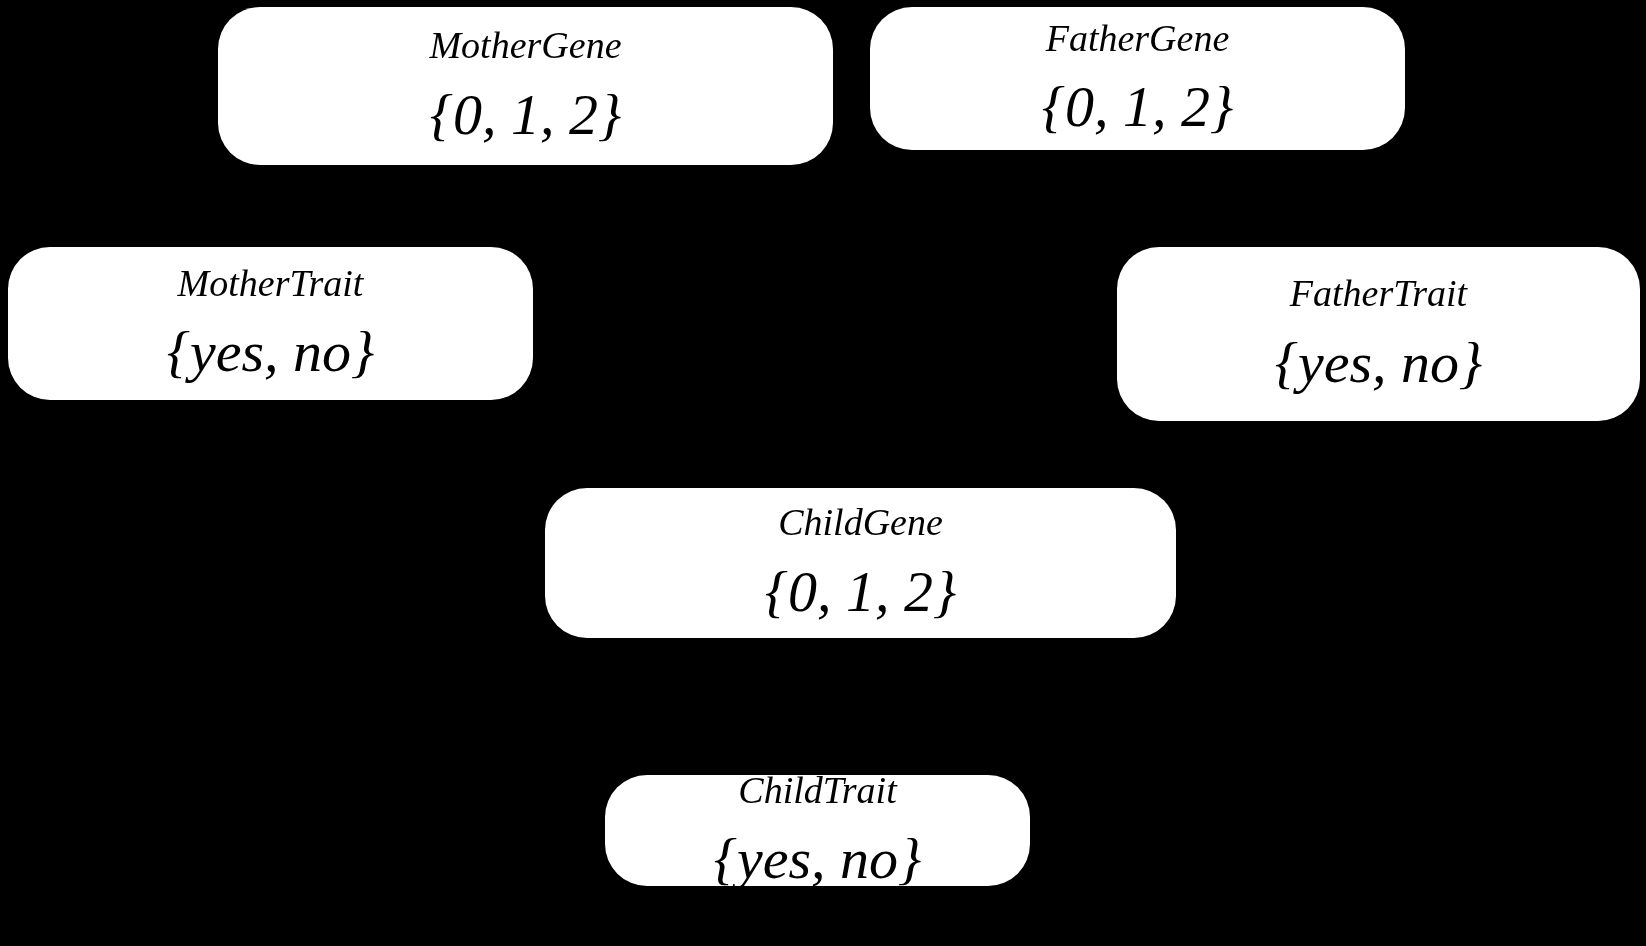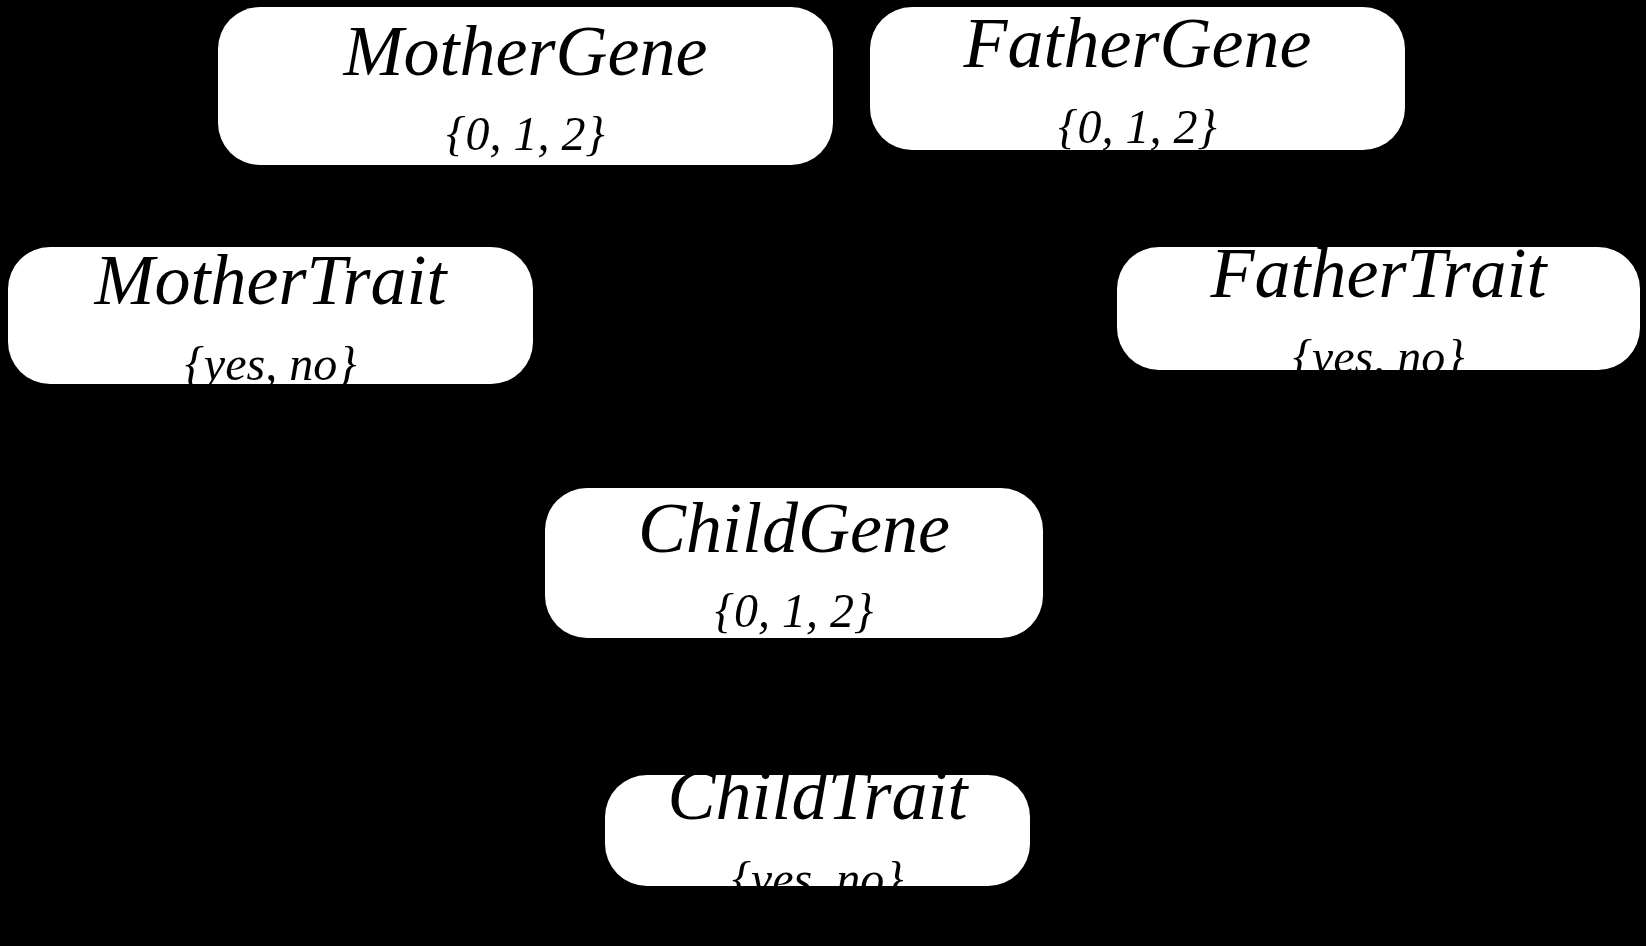--- a/index.html
+++ b/index.html
@@ -28,29 +28,29 @@
     text-align: center;
     line-height: 1.12;
   }
   .node .line1,
   .node .line2 {
     font-style: italic;
     font-weight: normal;
     display: block;
     white-space: nowrap;
   }
-  .node .line1 { font-size: 72px; }
-  .node .line2 { font-size: 48px; margin-top: 16px; }
+  .node .line1 { font-size: 38px; }
+  .node .line2 { font-size: 58px; margin-top: 16px; }
 
   
   #node-mother-gene  { left: 218px; top: 7px;   width: 615px; height: 158px; }
   #node-father-gene  { left: 870px; top: 7px;   width: 535px; height: 143px; }
-  #node-mother-trait { left: 8px;   top: 247px; width: 525px; height: 137px; }
-  #node-father-trait { left: 1117px;top: 247px; width: 523px; height: 123px; }
-  #node-child-gene   { left: 545px; top: 488px; width: 498px; height: 150px; }
+  #node-mother-trait { left: 8px;   top: 247px; width: 525px; height: 153px; }
+  #node-father-trait { left: 1117px;top: 247px; width: 523px; height: 174px; }
+  #node-child-gene   { left: 545px; top: 488px; width: 631px; height: 150px; }
   #node-child-trait  { left: 605px; top: 775px; width: 425px; height: 111px; }
 </style>
 </head>
 <body>
 
 <div id="canvas">
 
   <div class="node" id="node-mother-gene">
     <span class="line1">MotherGene</span>
     <span class="line2">{0, 1, 2}</span>

